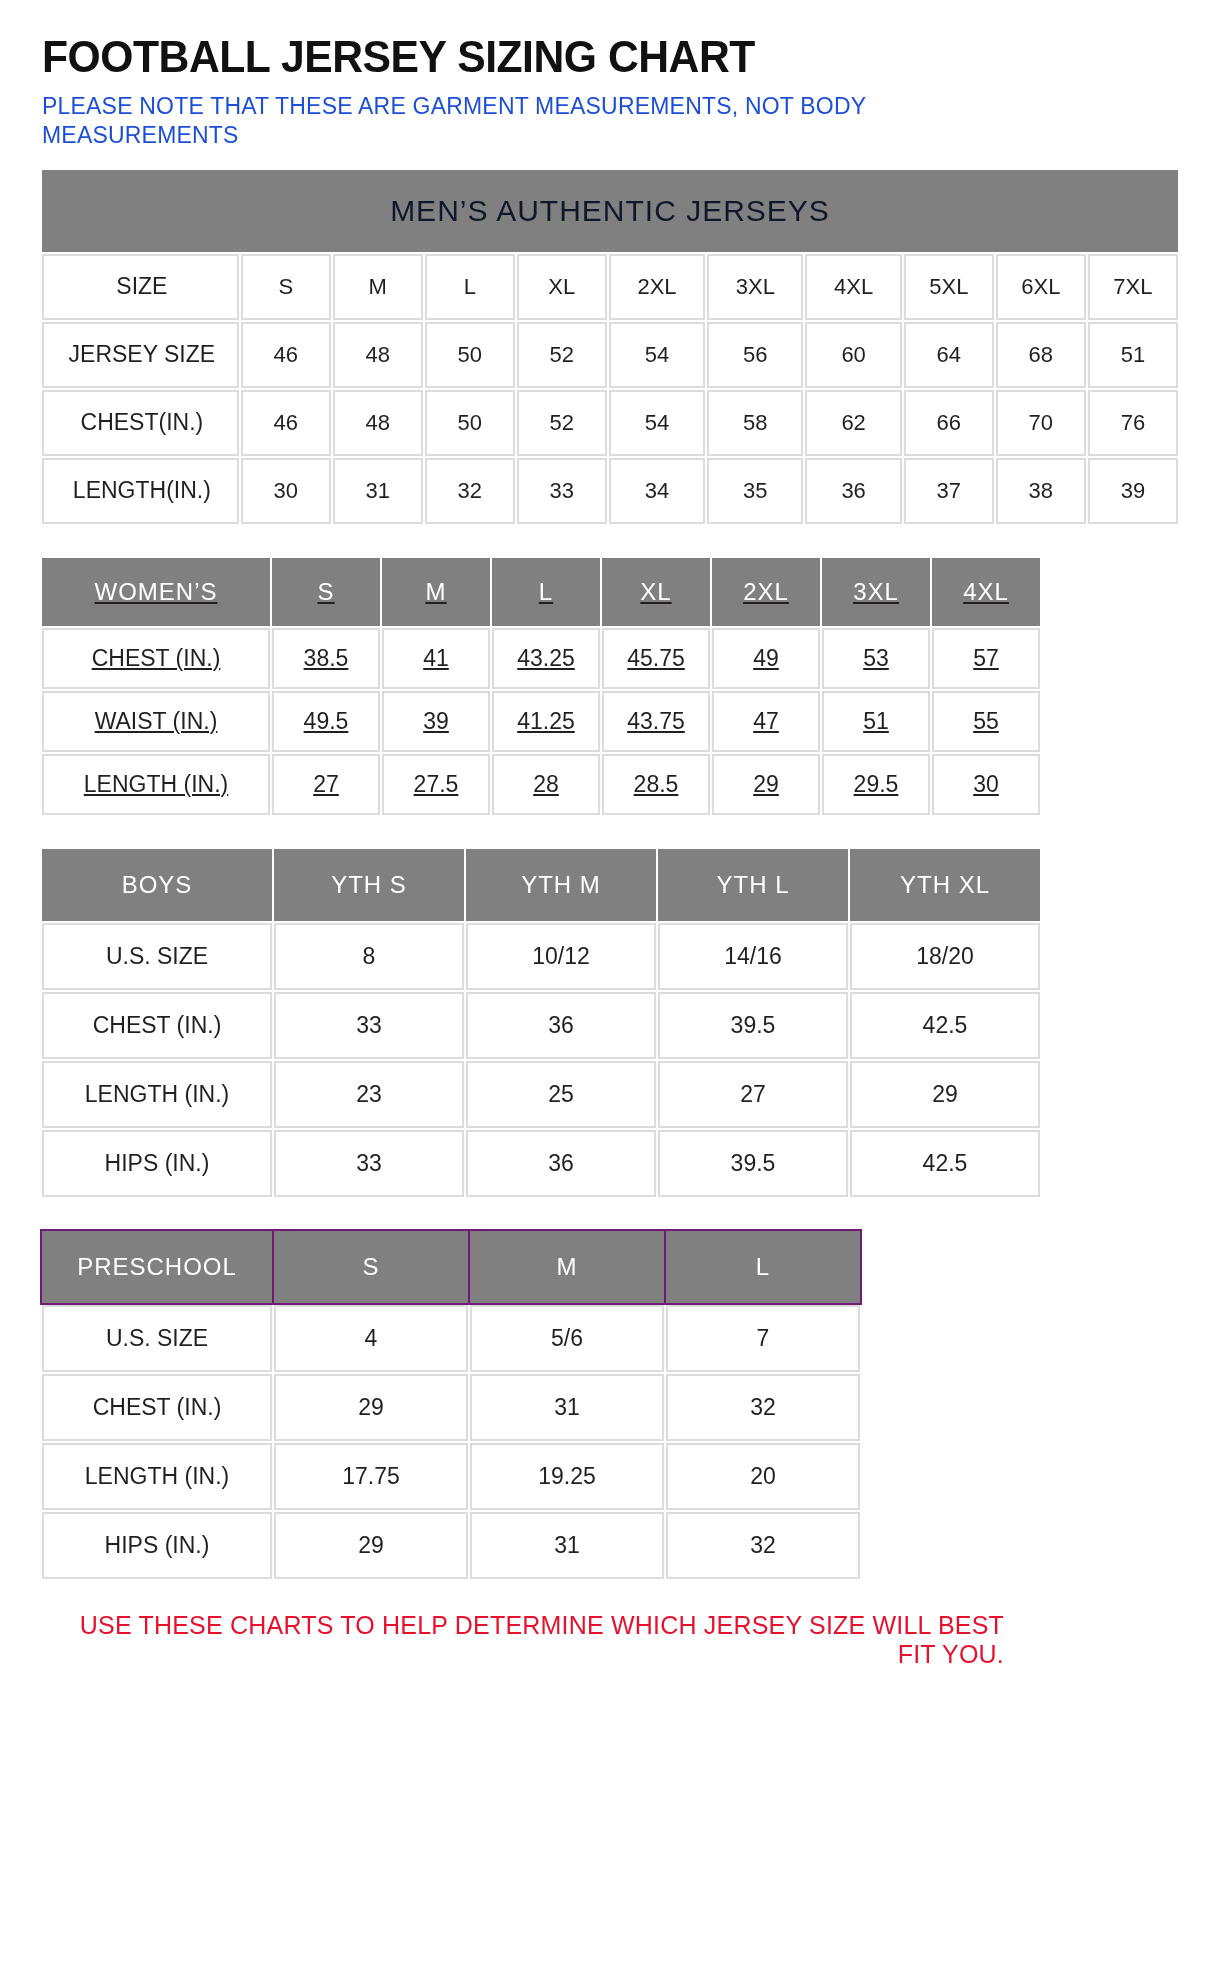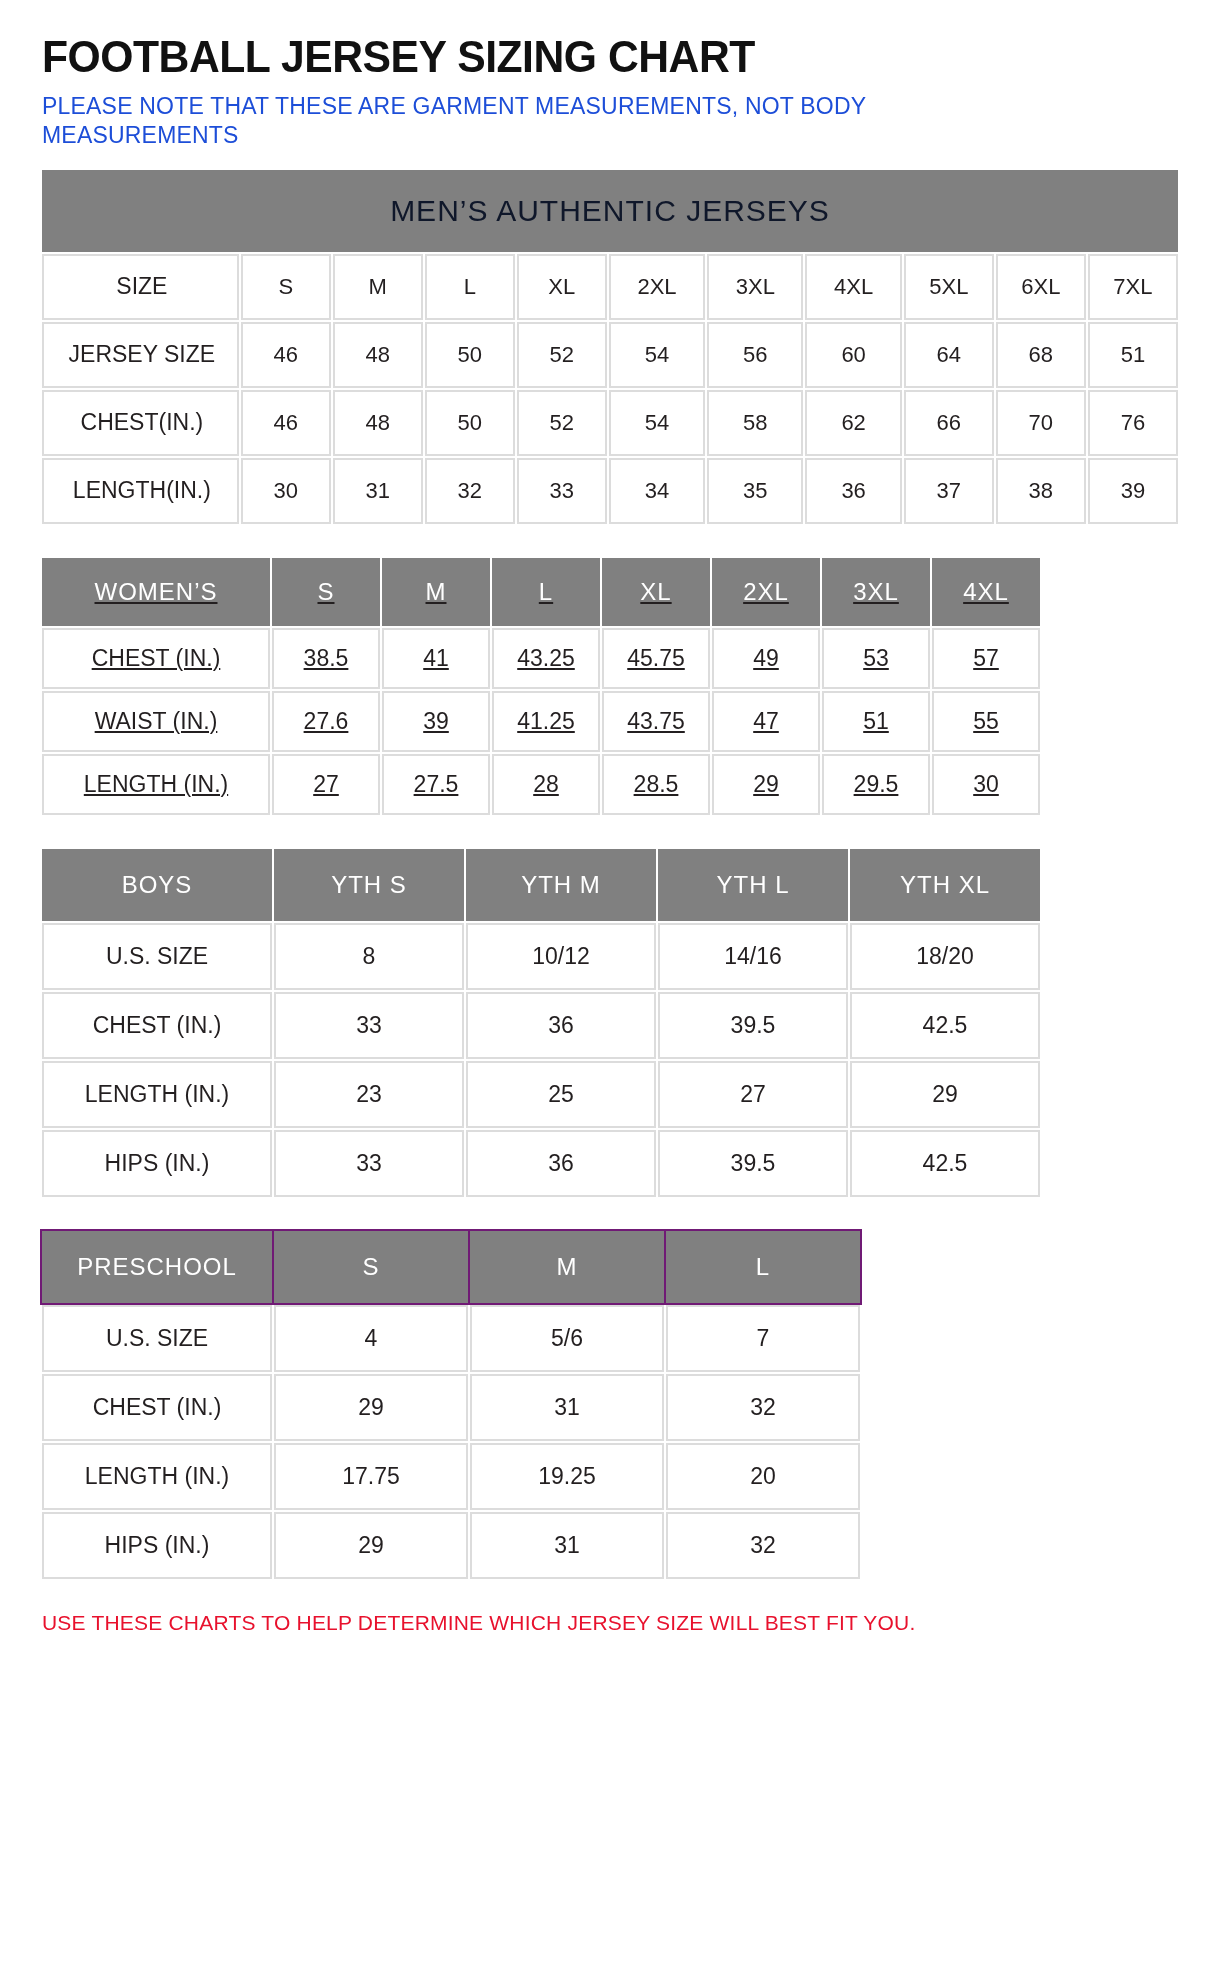--- a/index.html
+++ b/index.html
@@ -110,23 +110,24 @@
     font-size: 24px;
     letter-spacing: 1px;
     box-shadow: none;
     border: 2px solid #701a75;
     padding: 22px 2px;
   }
   .tbl-pre td { font-size: 23px; padding: 20px 2px; }
 
   .footer-note {
     color: #e8112d;
-    font-size: 21px;
+    font-size: 25px;
     margin: 10px 0 0 2px;
     letter-spacing: 0.2px;
+    text-align: right;
   }
 </style>
 </head>
 <body>
 
 <div class="page">
 
   <div class="title">FOOTBALL JERSEY SIZING CHART</div>
   <div class="subtitle">PLEASE NOTE THAT THESE ARE GARMENT MEASUREMENTS, NOT BODY MEASUREMENTS</div>
 
@@ -230,21 +231,21 @@
         <td>38.5</td>
         <td>41</td>
         <td>43.25</td>
         <td>45.75</td>
         <td>49</td>
         <td>53</td>
         <td>57</td>
       </tr>
       <tr>
         <td class="rowlabel">WAIST (IN.)</td>
-        <td>27.6</td>
+        <td>49.5</td>
         <td>39</td>
         <td>41.25</td>
         <td>43.75</td>
         <td>47</td>
         <td>51</td>
         <td>55</td>
       </tr>
       <tr>
         <td class="rowlabel">LENGTH (IN.)</td>
         <td>27</td>

